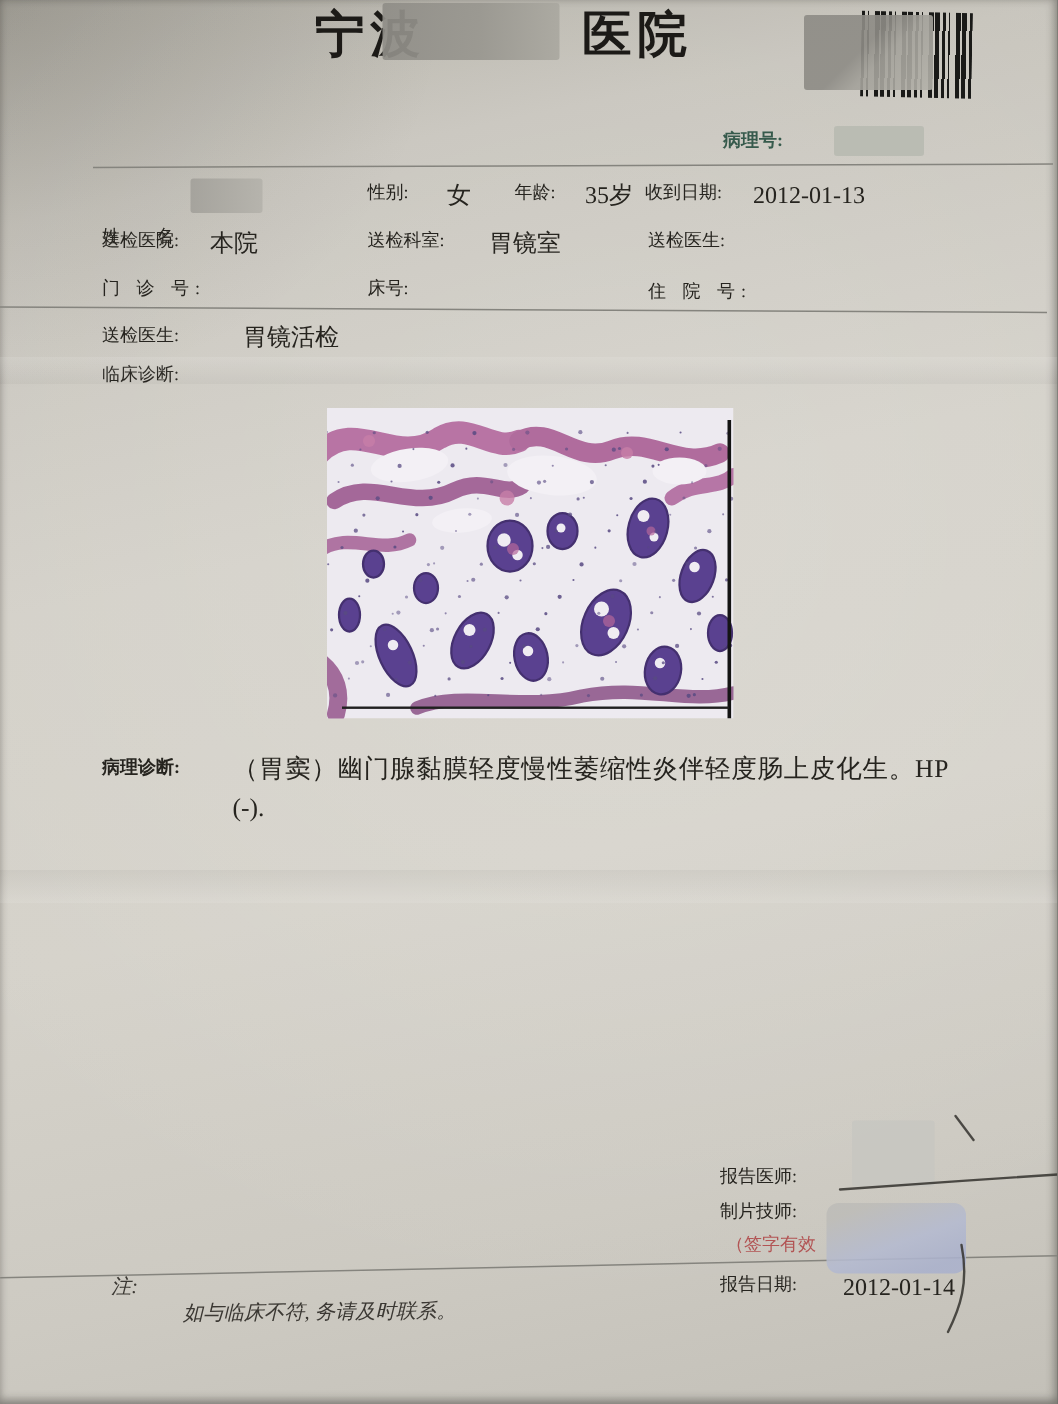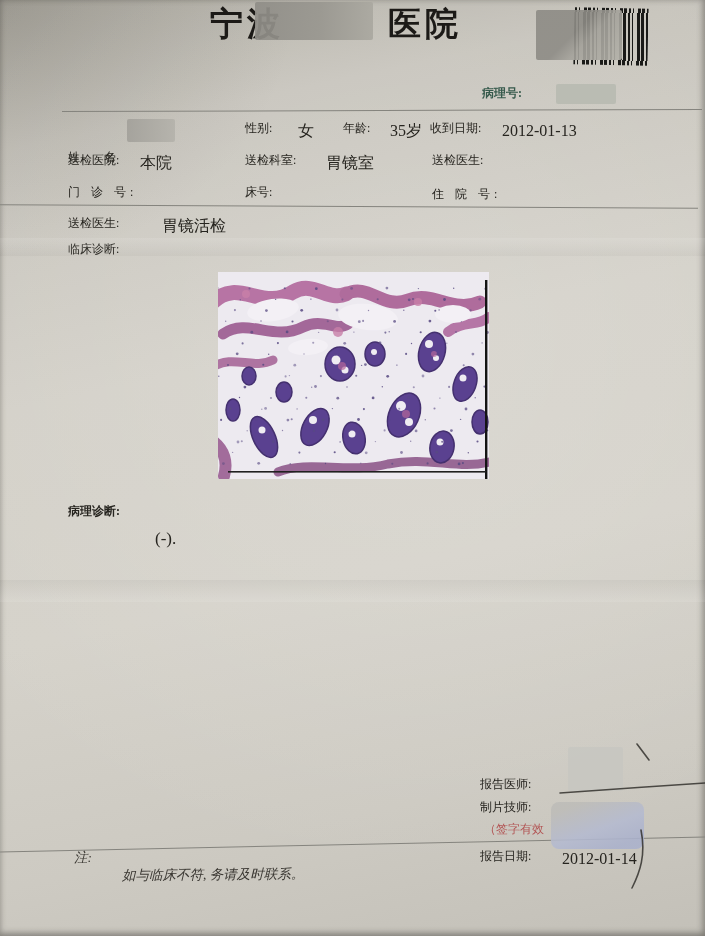--- a/index.html
+++ b/index.html
@@ -275,20 +275,21 @@
         <circle cx="191.2" cy="27.8" r="1.40" opacity="0.74"></circle>
         <circle cx="264.9" cy="159.1" r="0.70" opacity="0.86"></circle>
         <circle cx="67.6" cy="104.4" r="1.05" opacity="0.50"></circle>
         <circle cx="141.3" cy="49.7" r="1.40" opacity="0.62"></circle>
       </g>
     <rect x="267" y="8" width="2.4" height="199" fill="#141414"></rect>
     <rect x="10" y="199" width="258" height="1.6" fill="#202020"></rect>
   </svg>
 
   <div class="t lbl" style="left:68px;top:505px;font-weight:bold;">病理诊断:</div>
+  <div class="t" style="left:155px;top:503px;font-size:17px;letter-spacing:0.5px;">（胃窦）幽门腺黏膜轻度慢性萎缩性炎伴轻度肠上皮化生。HP</div>
   <div class="t" style="left:155px;top:529px;font-size:17px;">(-).</div>
 
   <div class="t lbl" style="left:480px;top:778px;">报告医师:</div>
   <div class="t lbl" style="left:480px;top:801px;">制片技师:</div>
   <div class="t lbl red" style="left:484px;top:823px;font-weight:normal;">（签字有效</div>
   <div class="t lbl" style="left:480px;top:850px;text-align:right;">报告日期:</div>
   <div class="t val" style="left:562px;top:850px;">2012-01-14</div>
 
   <div class="t note" style="left:74px;top:850px;">注:</div>
   <div class="t note" style="left:122px;top:867px;transform:rotate(-0.5deg);">如与临床不符, 务请及时联系。</div>

